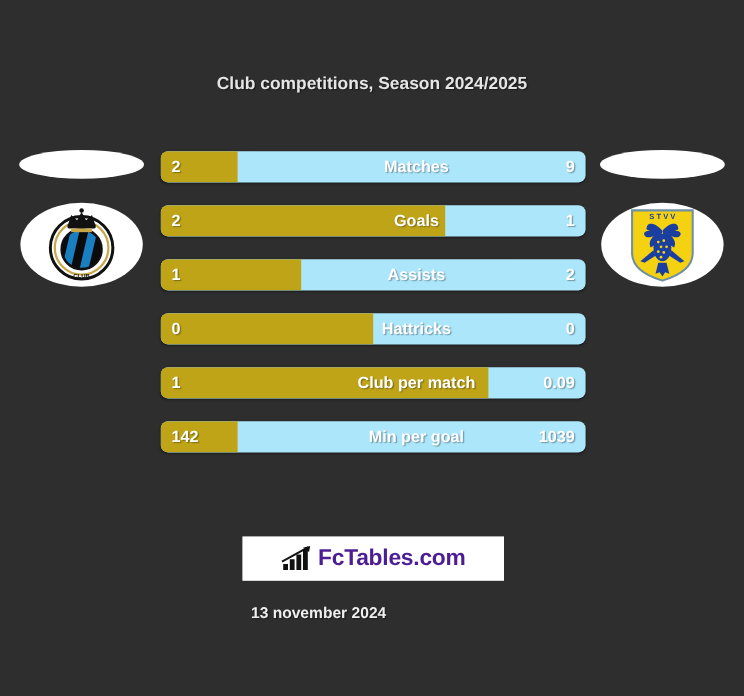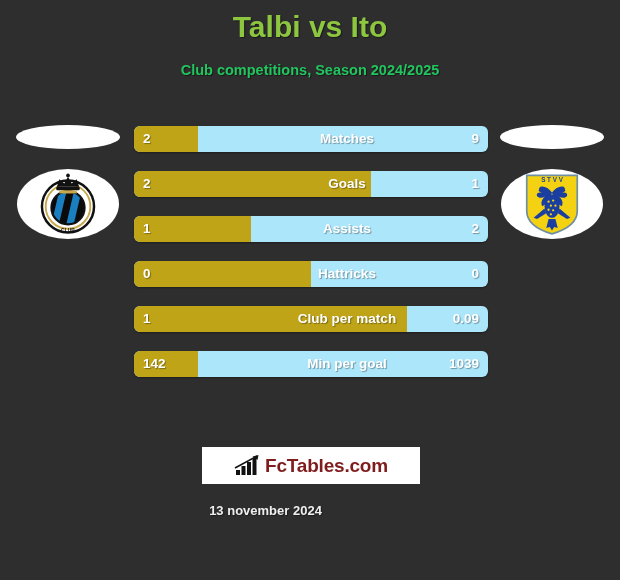--- a/index.html
+++ b/index.html
@@ -30,21 +30,21 @@
     font-weight: bold;
     letter-spacing: 0px;
     text-shadow: 1px 1px 1px rgba(0,0,0,0.45);
   }
   .subtitle {
     position: absolute;
     top: 62px;
     left: 0;
     width: 620px;
     text-align: center;
-    color: #22c55e;
+    color: #e5e5e5;
     font-size: 14.5px;
     font-weight: bold;
     text-shadow: 1px 1px 1px rgba(0,0,0,0.45);
   }
 
   
   .team-col {
     position: absolute;
     width: 120px;
     top: 118px;
@@ -142,21 +142,21 @@
     align-items: center;
     justify-content: center;
   }
   .logo-inner {
     display: flex;
     align-items: center;
     gap: 5px;
   }
   .logo-chart { display: block; }
   .logo-text {
-    color: #7f1d1d;
+    color: #4c1d95;
     font-size: 19px;
     font-weight: bold;
     letter-spacing: -0.2px;
   }
 
   .footer-date {
     position: absolute;
     top: 503px;
     left: 0;
     width: 531px;
@@ -165,21 +165,20 @@
     font-size: 13px;
     font-weight: bold;
     text-shadow: 1px 1px 1px rgba(0,0,0,0.4);
   }
 </style>
 </head>
 <body>
 
 <div class="page">
 
-  <div class="title">Talbi vs Ito</div>
   <div class="subtitle">Club competitions, Season 2024/2025</div>
 
   <div class="team-col left">
     <div class="ellipse-top"></div>
     <div class="badge-oval">
       <svg class="brugge" viewBox="0 0 100 100">
         <circle cx="50" cy="54" r="42" fill="#ffffff" stroke="#111111" stroke-width="4"></circle>
         <circle cx="50" cy="54" r="36" fill="#ffffff" stroke="#c8a84b" stroke-width="3"></circle>
         <circle cx="50" cy="56" r="27" fill="#0d0d0d" stroke="#111111" stroke-width="3"></circle>
         <clipPath id="bclip">

